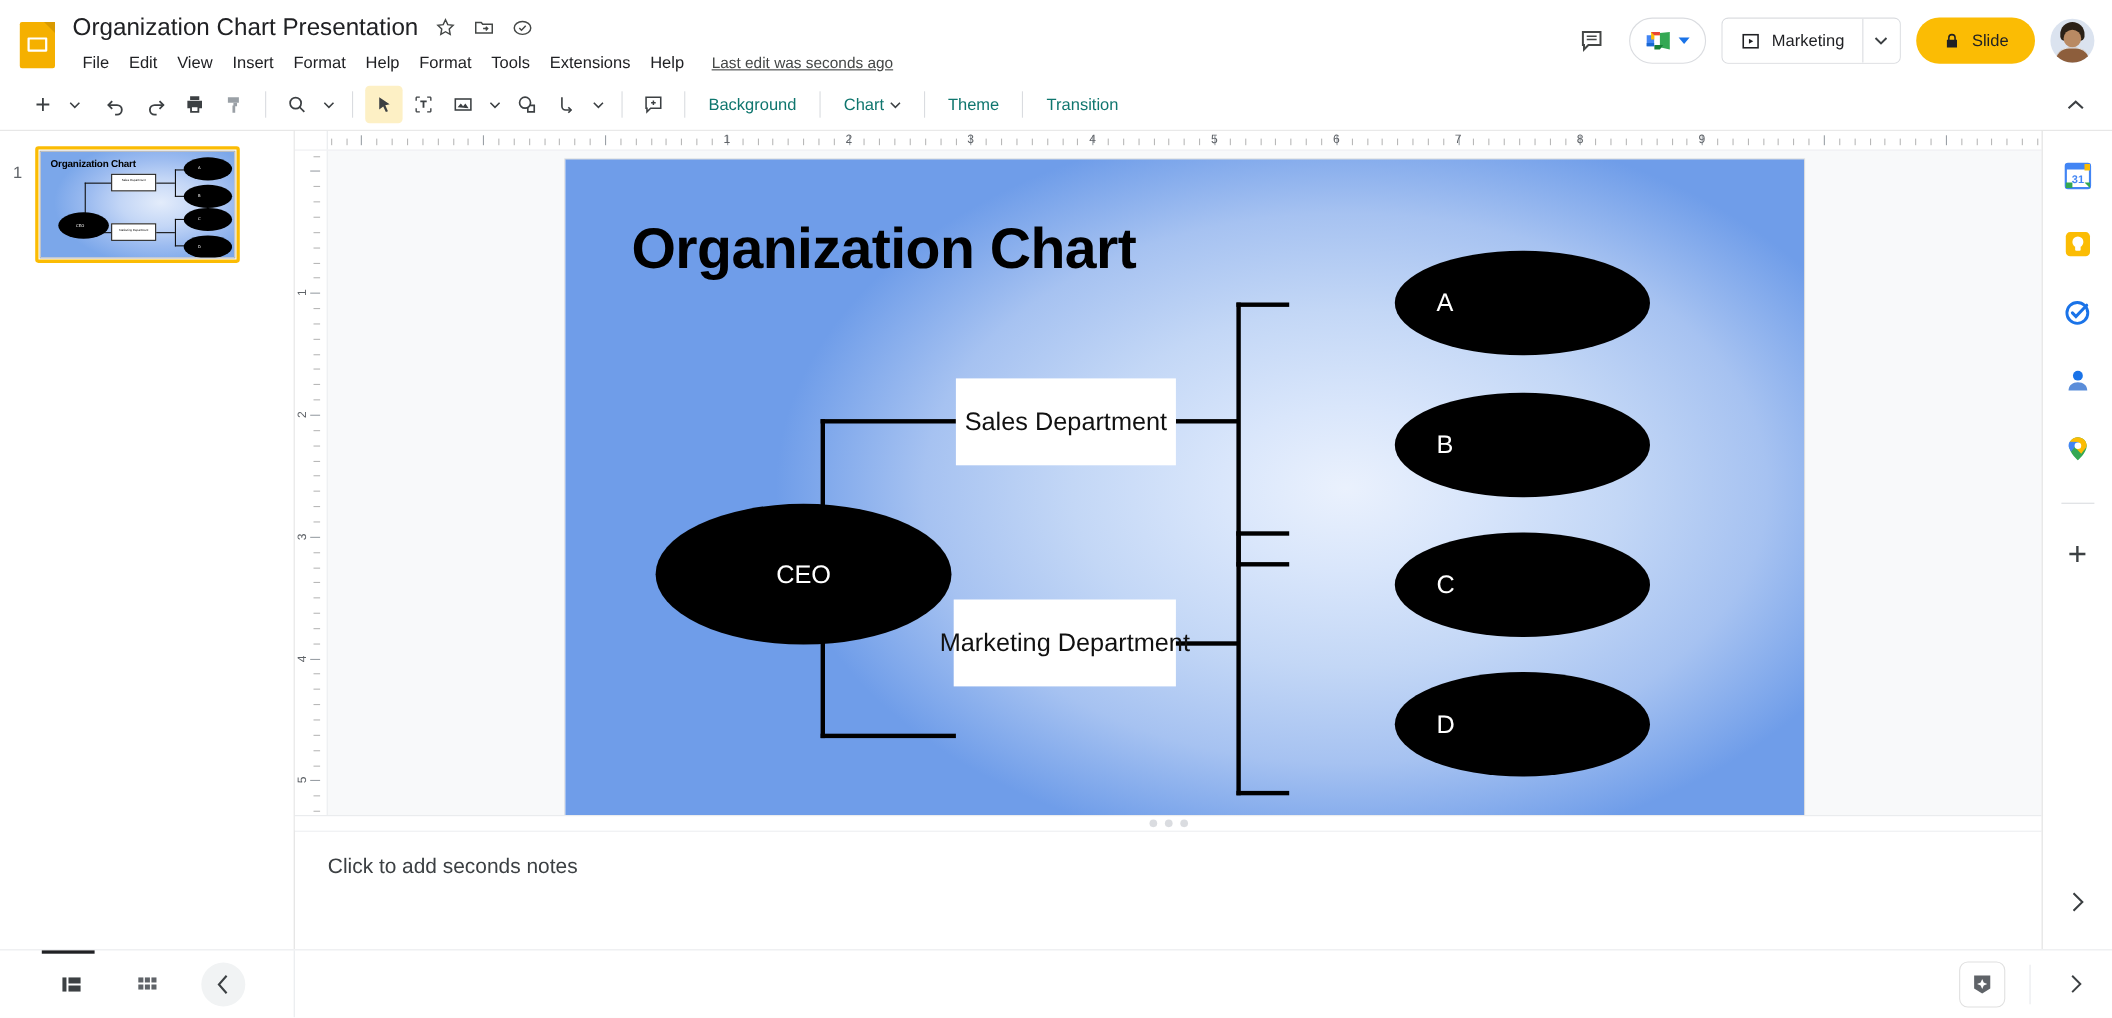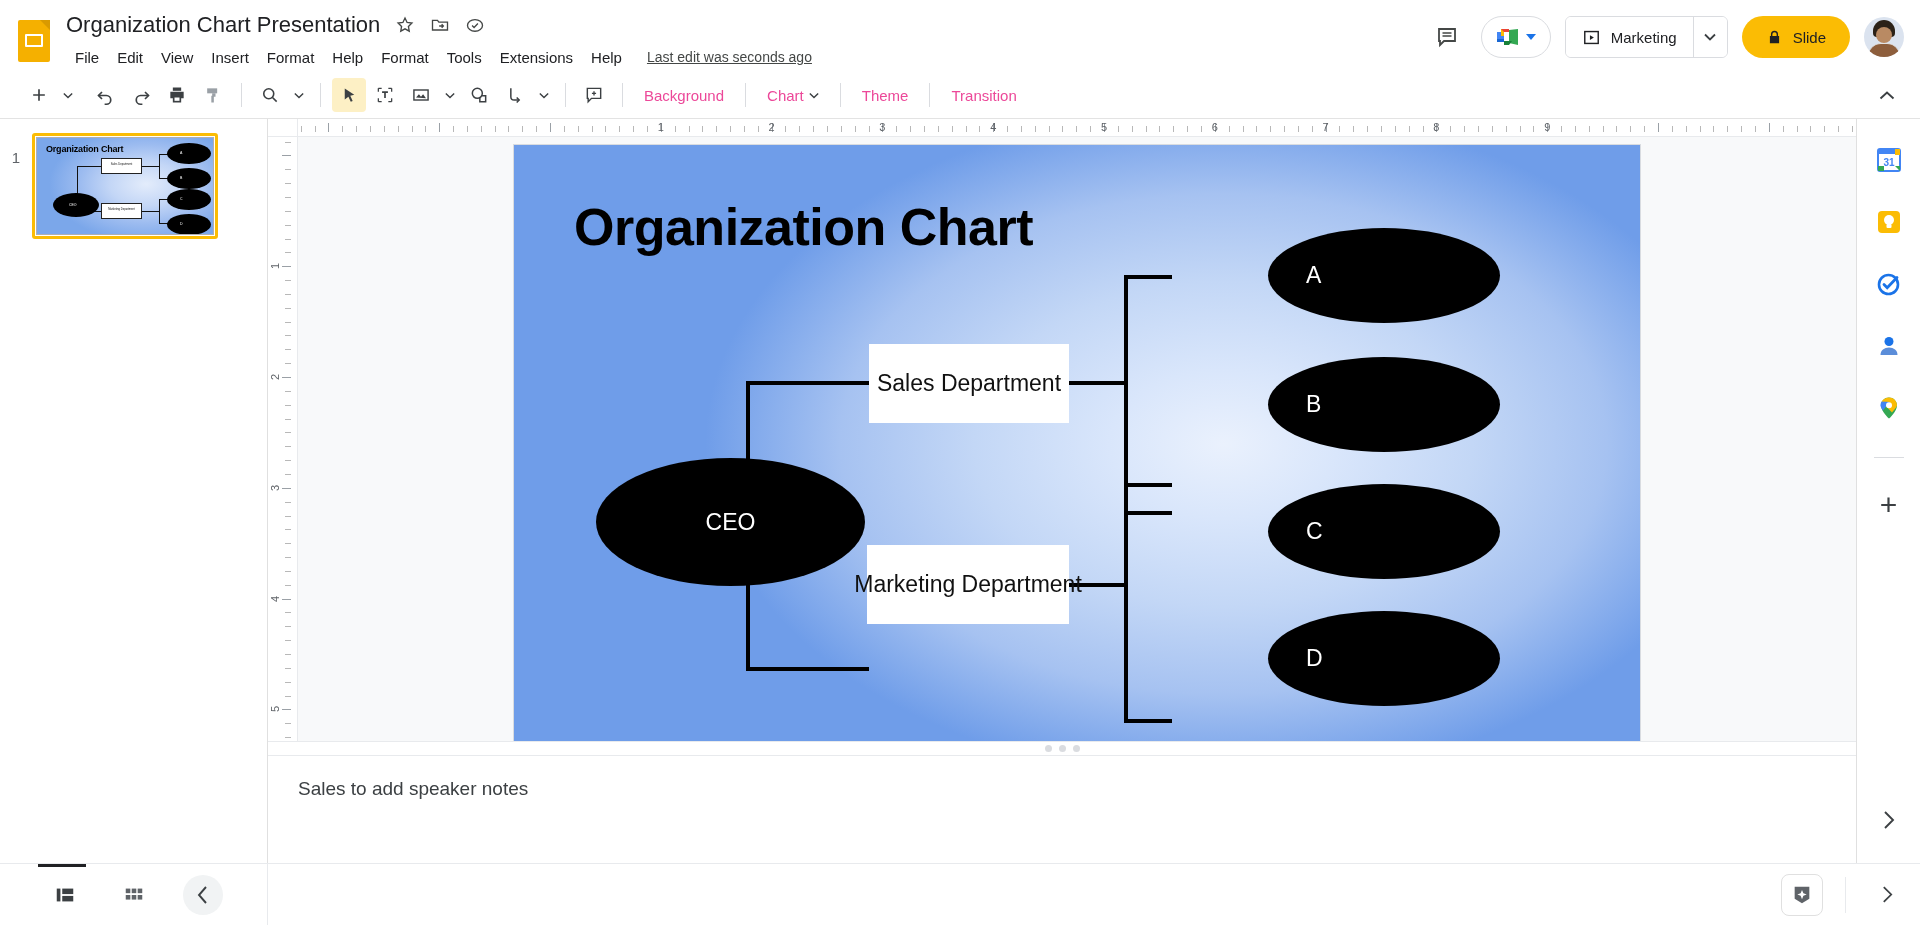--- a/index.html
+++ b/index.html
@@ -42,21 +42,21 @@
   .avatar .hair { position: absolute; left: 9px; top: 3px; width: 22px; height: 17px; background: #2b2117; border-radius: 11px 11px 4px 4px; }
   .avatar .face { position: absolute; left: 12px; top: 10px; width: 16px; height: 16px; background: #b98a63; border-radius: 50%; }
   .avatar .body { position: absolute; left: 5px; bottom: 0; width: 30px; height: 14px; background: #8d5e3c; border-radius: 12px 12px 0 0; }
 
   
   .toolbar { height: 46px; display: flex; align-items: center; padding: 0 14px 0 22px; flex: 0 0 auto; gap: 2px; position: relative; }
   .tb-btn { width: 34px; height: 34px; display: flex; align-items: center; justify-content: center; border-radius: 4px; cursor: pointer; color: #3c4043; }
   .tb-btn.active { background: #fdf0c5; }
   .tb-caret { width: 20px; height: 34px; display: flex; align-items: center; justify-content: center; cursor: pointer; border-radius: 4px; }
   .tb-sep { width: 1px; height: 24px; background: #dadce0; margin: 0 9px; }
-  .tb-text { font-size: 15px; color: #ec4899; padding: 6px 10px; border-radius: 4px; cursor: pointer; white-space: nowrap; display: flex; align-items: center; gap: 5px; }
+  .tb-text { font-size: 15px; color: #0f766e; padding: 6px 10px; border-radius: 4px; cursor: pointer; white-space: nowrap; display: flex; align-items: center; gap: 5px; }
   .collapse-btn { position: absolute; right: 16px; top: 6px; width: 34px; height: 34px; display: flex; align-items: center; justify-content: center; border-radius: 50%; cursor: pointer; color: #3c4043; }
 
   
   .body { flex: 1 1 auto; display: flex; min-height: 0; border-top: 1px solid #e3e3e3; }
 
   
   .filmstrip { width: 268px; flex: 0 0 auto; background: #fff; border-right: 1px solid #e0e0e0; display: flex; flex-direction: column; position: relative; }
   .filmstrip-scroll { flex: 1 1 auto; overflow: hidden; padding-top: 10px; }
   .slide-item { display: flex; align-items: flex-start; padding: 4px 8px 4px 0; }
   .slide-num { width: 32px; text-align: center; font-size: 15px; color: #5f6368; padding-top: 16px; flex: 0 0 auto; }
@@ -624,21 +624,21 @@
       </div>
 
       <div class="notes-divider">
         <div class="dots">
             <i></i>
             <i></i>
             <i></i>
           </div>
       </div>
       <div class="notes">
-        <div class="notes-text">Sales to add speaker notes</div>
+        <div class="notes-text">Click to add seconds notes</div>
       </div>
     </div>
 
     <div class="rail">
       <div class="rail-ico">
         <svg width="26" height="26" viewBox="0 0 26 26">
           <rect x="2" y="2" width="22" height="22" rx="2" fill="#fff" stroke="#4285f4" stroke-width="2"></rect>
           <path d="M2 2h22v5H2z" fill="#4285f4"></path>
           <path d="M19 19h5v5z" fill="#34a853"></path>
           <path d="M2 19h6v5H2z" fill="#34a853"></path>

